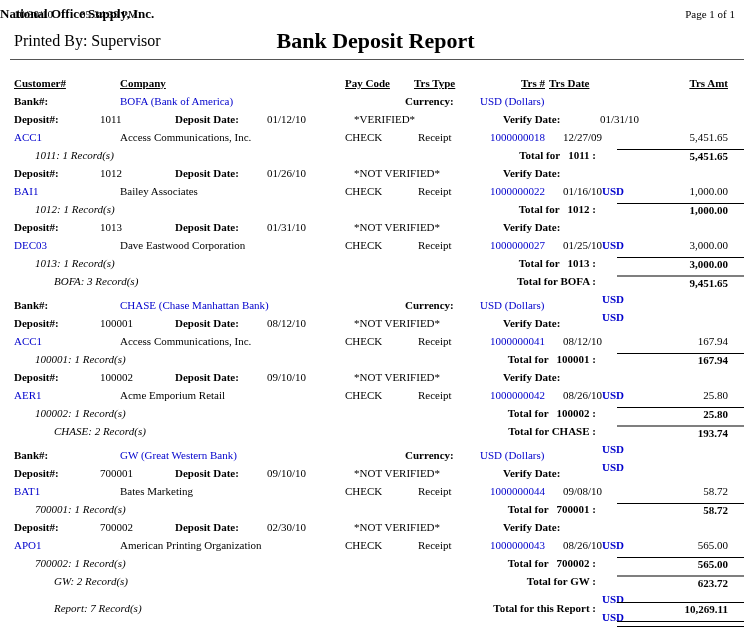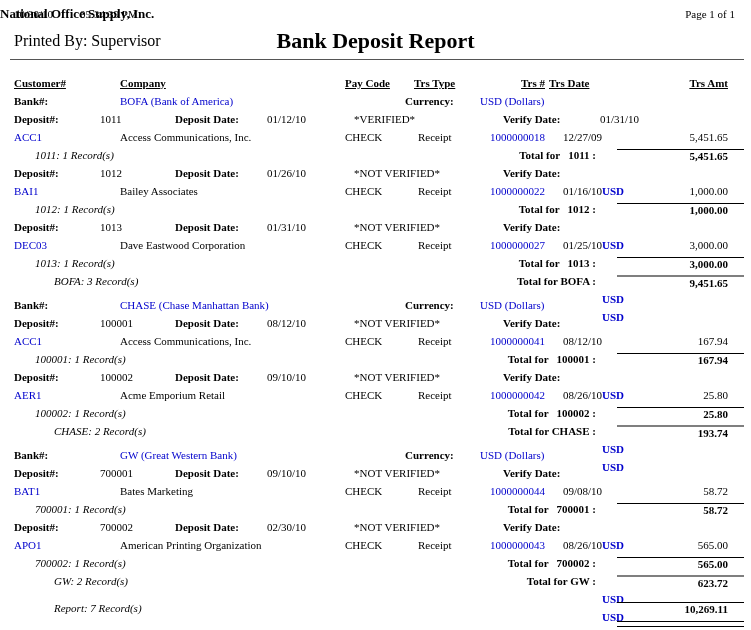--- a/index.html
+++ b/index.html
@@ -281,20 +281,21 @@
 
   <div class="row">
     <span class="abs i note0">GW: 2 Record(s)</span>
     <span class="abs b tot-lbl">Total for GW :</span>
     <span class="abs b blue usd">USD</span>
     <span class="abs b amt rule-bank">623.72</span>
   </div>
 
   <div class="row footer-row">
     <span class="abs i note0">Report: 7 Record(s)</span>
+    <span class="abs b tot-lbl">Total for this Report :</span>
     <span class="abs b usd">USD</span>
     <span class="abs b amt rule">10,269.11</span>
   </div>
   <div style="position:relative;height:8px;">
     <div class="dbl-line" style="top:1px"></div>
   </div>
 
 </div>
 
 </body></html>

